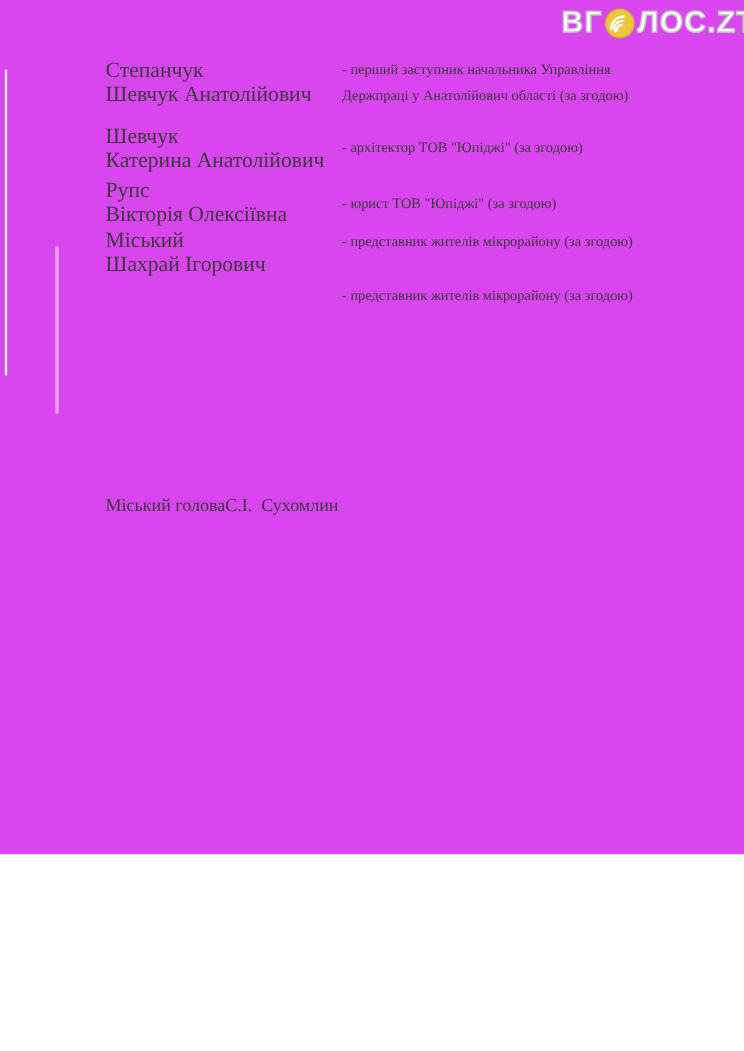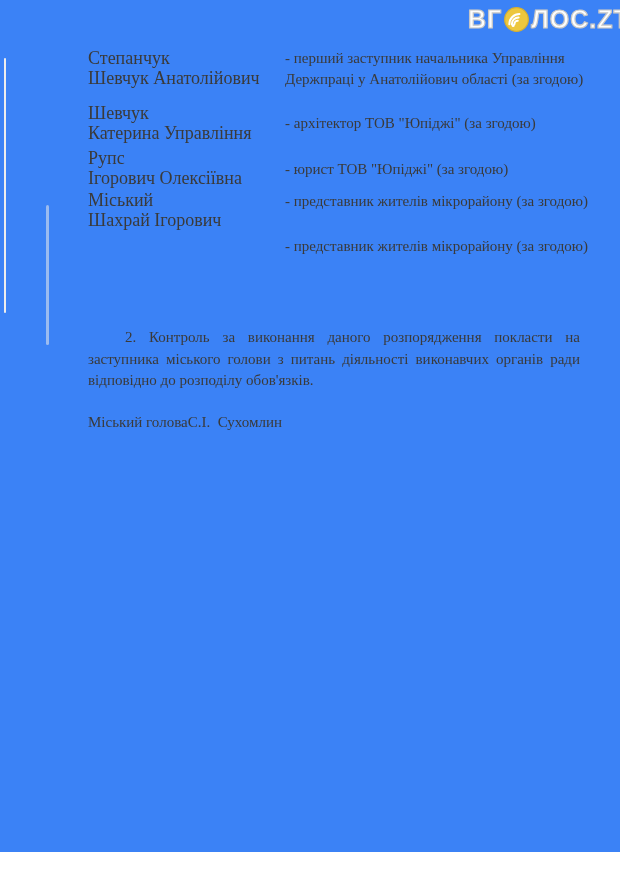--- a/index.html
+++ b/index.html
@@ -3,22 +3,22 @@
 <meta charset="utf-8">
 <style>
   html, body {
     margin: 0;
     padding: 0;
     background: #ffffff;
   }
   .page {
     position: relative;
     width: 620px;
-    height: 852px;
-    background: #3b82f6;
+    height: 712px;
+    background: #d946ef;
     overflow: hidden;
     font-family: "Liberation Serif", serif;
     color: #3a3a3a;
   }
 
   
   .watermark {
     position: absolute;
     top: 5px;
     left: 468px;
@@ -77,21 +77,21 @@
     line-height: 20px;
     font-size: 18px;
     white-space: nowrap;
   }
   .row .role {
     position: absolute;
     left: 197px;
     top: 0;
     width: 308px;
     line-height: 21px;
-    font-size: 15px;
+    font-size: 12px;
     white-space: nowrap;
   }
   .row-1 { top: 48px; }
   .row-2 { top: 103px; }
   .row-3 { top: 148px; }
   .row-4 { top: 190px; }
   .row-5 { top: 235px; }
   .row-2 .role { top: 10px; }
   .row-3 .role { top: 11px; }
   .row-4 .role { top: 1px; }
@@ -150,31 +150,31 @@
     </div>
     <div class="role">
       <div>- перший заступник начальника Управління</div>
       <div>Держпраці у Анатолійович області (за згодою)</div>
     </div>
   </div>
 
   <div class="row row-2">
     <div class="name">
       <div>Шевчук</div>
-      <div>Катерина Управління</div>
+      <div>Катерина Анатолійович</div>
     </div>
     <div class="role">
       <div>- архітектор ТОВ "Юпіджі" (за згодою)</div>
     </div>
   </div>
 
   <div class="row row-3">
     <div class="name">
       <div>Рупс</div>
-      <div>Ігорович Олексіївна</div>
+      <div>Вікторія Олексіївна</div>
     </div>
     <div class="role">
       <div>- юрист ТОВ "Юпіджі" (за згодою)</div>
     </div>
   </div>
 
   <div class="row row-4">
     <div class="name">
       <div>Міський</div>
       <div>Шахрай Ігорович</div>
@@ -185,20 +185,19 @@
   </div>
 
   <div class="row row-5">
     <div class="name">
     </div>
     <div class="role">
       <div>- представник жителів мікрорайону (за згодою)</div>
     </div>
   </div>
 
-  <p class="control-paragraph">2. Контроль за виконання даного розпорядження покласти на заступника міського голови з питань діяльності виконавчих органів ради відповідно до розподілу обов'язків.</p>
 
   <div class="signature-row">
     <span>Міський голова</span>
     <span class="sig-name">С.І.  Сухомлин</span>
   </div>
 
 </div>
 
 </body></html>

